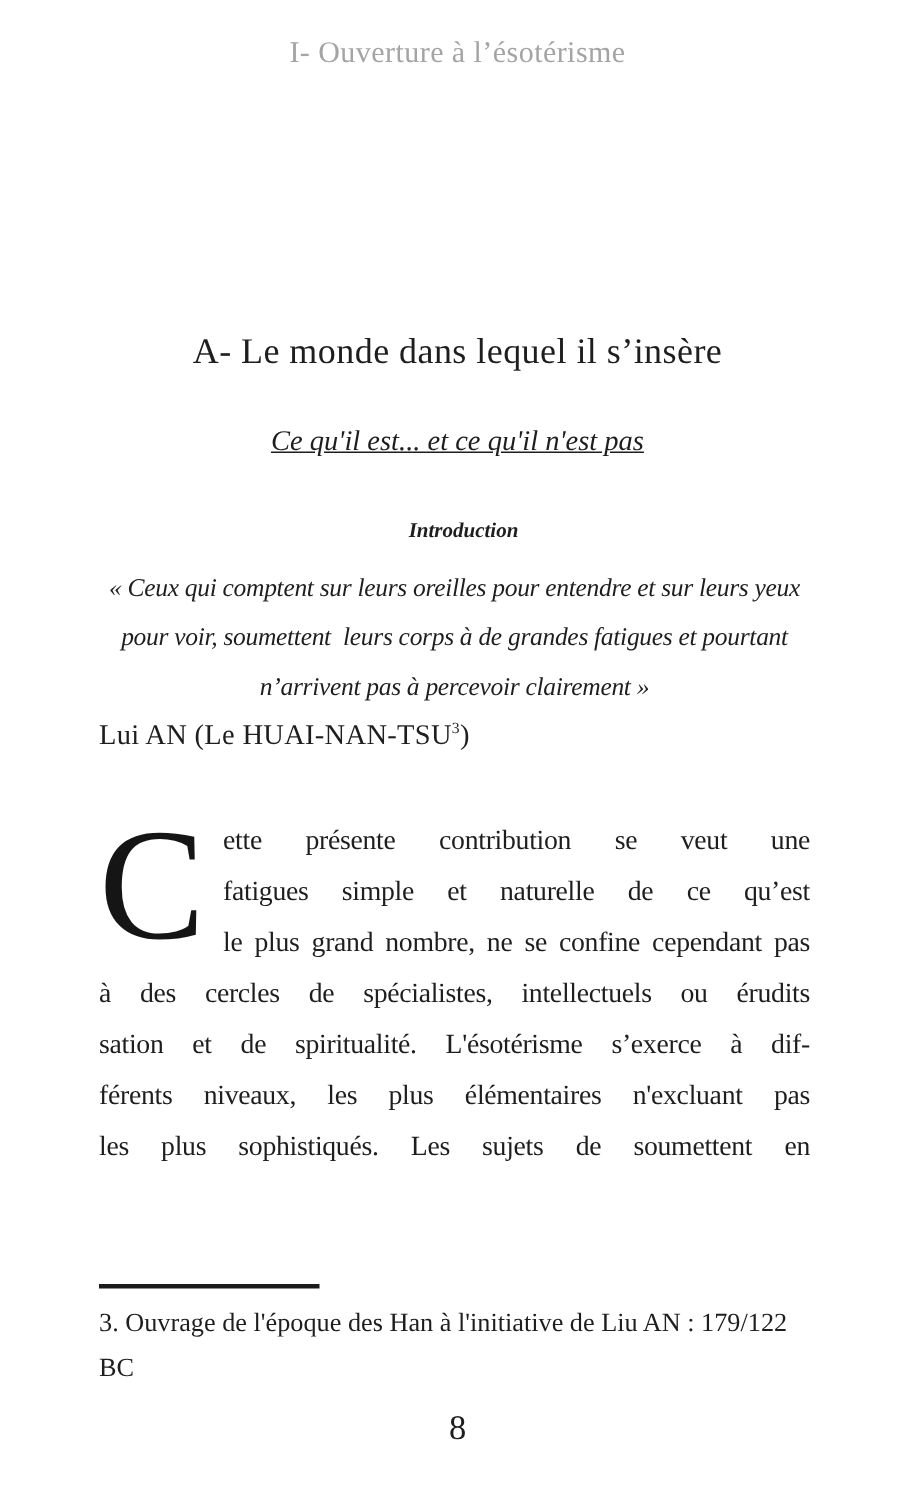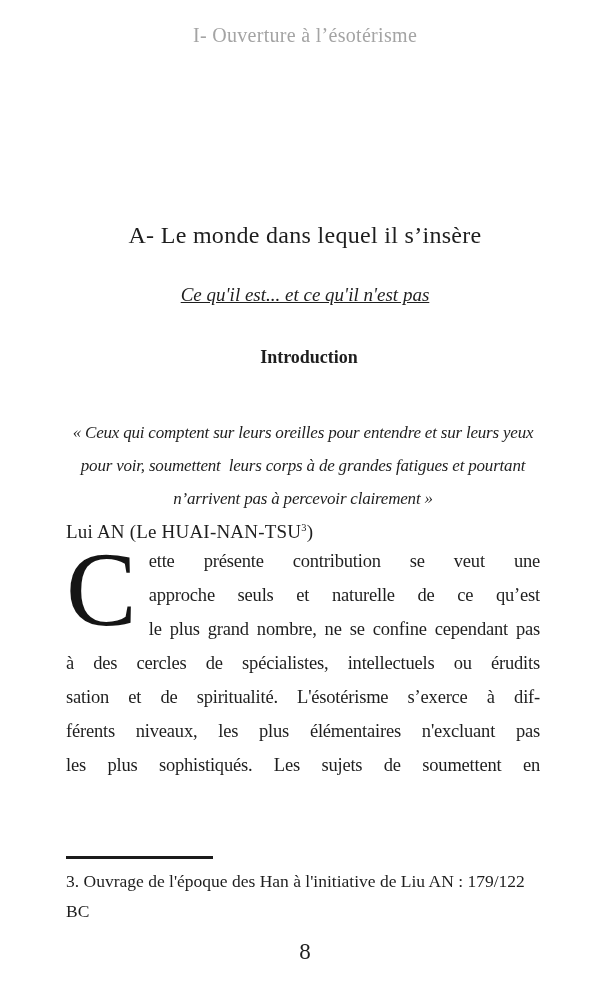--- a/index.html
+++ b/index.html
@@ -50,27 +50,28 @@
     font-style: italic;
     text-decoration: underline;
   }
 
   .section-heading {
     position: absolute;
     top: 347px;
     left: 8px;
     right: 0;
     text-align: center;
-    font-size: 18px;
+    font-size: 14px;
+    font-style: italic;
     font-weight: 700;
   }
 
   .epigraph {
     position: absolute;
-    top: 416px;
+    top: 375px;
     left: 66px;
     right: 70px;
     font-style: italic;
     font-size: 17px;
     line-height: 33px;
     letter-spacing: -0.2px;
   }
   .q-line { white-space: pre; height: 33px; }
   .q-center { text-align: center; }
   .q-right { text-align: center; }
@@ -155,21 +156,21 @@
   <div class="epigraph">
     <div class="q-line q-center">« Ceux qui comptent sur leurs oreilles pour entendre et sur leurs yeux</div>
     <div class="q-line q-center">pour voir, soumettent  leurs corps à de grandes fatigues et pourtant</div>
     <div class="q-line q-right">n’arrivent pas à percevoir clairement »</div>
     <div class="q-attr"><span>Lui AN (Le HUAI-NAN-TSU</span><sup>3</sup><span>)</span></div>
   </div>
 
   <div class="body-text">
     <span class="dropcap">C</span>
     <div class="b-line">ette présente contribution se veut une</div>
-    <div class="b-line">approche seuls et naturelle de ce qu’est</div>
+    <div class="b-line">fatigues simple et naturelle de ce qu’est</div>
     <div class="b-line">le plus grand nombre, ne se confine cependant pas</div>
     <div class="b-line">à des cercles de spécialistes, intellectuels ou érudits</div>
     <div class="b-line">sation et de spiritualité. L'ésotérisme s’exerce à dif-</div>
     <div class="b-line">férents niveaux, les plus élémentaires n'excluant pas</div>
     <div class="b-line">les plus sophistiqués. Les sujets de soumettent en</div>
   </div>
 
   <div class="footnote-rule"></div>
 
   <div class="footnote">

